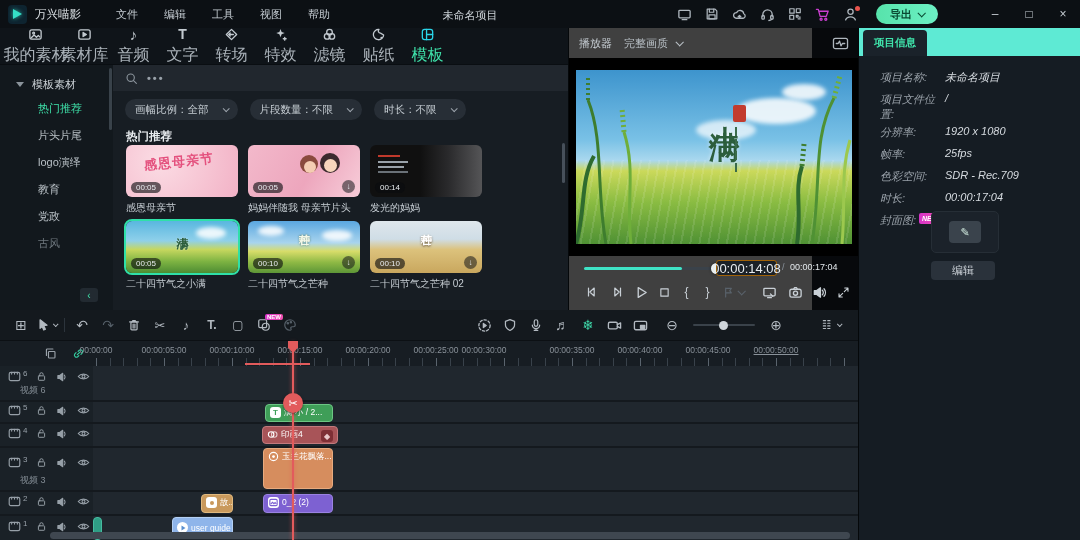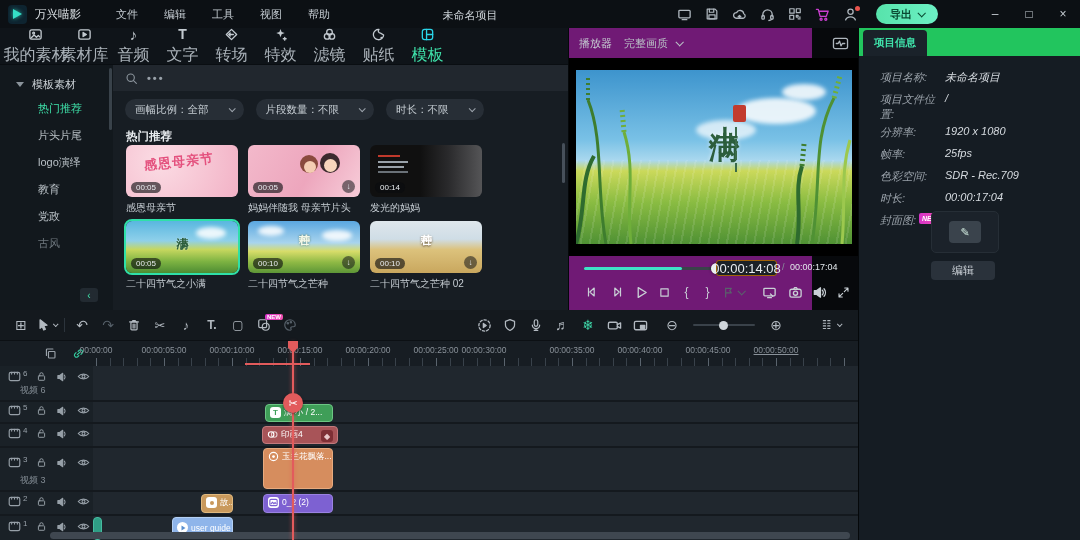--- a/index.html
+++ b/index.html
@@ -40,21 +40,21 @@
   .sb-item{height:27px;display:flex;align-items:center;padding-left:38px;color:#b9c0c6;cursor:pointer;white-space:nowrap;}
   .sb-item.active{color:#3fe3ab;}
   .sb-item.dim{color:#6f787f;}
   .collapse-btn{position:absolute;right:10px;bottom:8px;width:18px;height:14px;border-radius:3px;background:#222a31;color:#3fe3ab;display:flex;align-items:center;justify-content:center;font-size:10px;cursor:pointer;}
   .v-scroll{position:absolute;left:109px;top:40px;width:3px;height:62px;border-radius:2px;background:#39424a;}
   #browser{position:absolute;left:113px;top:37px;width:455px;height:245px;background:#171d23;overflow:hidden;}
   .searchbar{position:absolute;left:0;top:0;width:455px;height:26px;background:#21272e;display:flex;align-items:center;padding:0 12px;gap:9px;color:#8a939b;}
   .search-ph{flex:1;color:#828b93;}
   .more-dots{color:#9aa2aa;letter-spacing:2px;font-weight:bold;}
   .chips{position:absolute;left:12px;top:34px;display:flex;gap:12px;}
-  .chip{height:21px;padding:0 10px;border-radius:12px;background:#272e36;display:flex;align-items:center;gap:20px;color:#c6cdd3;font-size:10.5px;cursor:pointer;}
+  .chip{height:21px;padding:0 10px;border-radius:12px;background:#272e36;display:flex;align-items:center;gap:14px;color:#c6cdd3;font-size:10.5px;cursor:pointer;}
   .chip .chev{width:5px;height:5px;color:#9aa2aa;}
   .section-title{position:absolute;left:13px;top:64px;color:#e8ecef;font-weight:bold;font-size:11.5px;}
   .thumb{position:absolute;width:112px;height:52px;border-radius:6px;overflow:hidden;cursor:pointer;}
   .thumb.selected{outline:2px solid #2fe0a8;outline-offset:0;}
   .t-label{position:absolute;width:120px;color:#c6cdd3;font-size:10px;white-space:nowrap;overflow:hidden;}
   .dur{position:absolute;left:5px;bottom:4px;background:rgba(10,12,14,.62);color:#e8ecef;font-size:8px;padding:1px 5px;border-radius:7px;}
   .dl{position:absolute;right:5px;bottom:4px;width:13px;height:13px;border-radius:50%;background:rgba(20,22,25,.55);color:#e8ecef;font-size:8px;display:flex;align-items:center;justify-content:center;}
   .h-scroll{position:absolute;right:3px;top:78px;width:3px;height:40px;border-radius:2px;background:#47505a;}
   
   .art-pink1{width:100%;height:100%;background:radial-gradient(circle at 30% 30%,#fbdce4,#f6c3d2 60%,#f2b2c6);position:relative;}
@@ -65,21 +65,21 @@
   .art-dark i{position:absolute;left:8px;height:2px;background:#c44;display:block;}
   .art-green{width:100%;height:100%;background:linear-gradient(180deg,#59b7df 0%,#8fd0ea 38%,#c6d75f 55%,#7db342 78%,#4d8c33);position:relative;}
   .art-green .vt{position:absolute;left:50%;top:6px;transform:translateX(-50%);writing-mode:vertical-rl;color:#2c5e3c;font-weight:bold;font-size:12px;text-shadow:0 0 2px rgba(255,255,255,.5);}
   .art-field{width:100%;height:100%;background:linear-gradient(180deg,#5aa7e0 0%,#a8d4ee 42%,#d8dd6a 58%,#8db844 80%,#5d9637);position:relative;}
   .art-field .vt{position:absolute;left:50%;top:4px;transform:translateX(-50%);writing-mode:vertical-rl;color:#f2f6e8;font-weight:bold;font-size:11px;text-shadow:0 0 2px rgba(40,80,30,.6);}
   .art-wheat{width:100%;height:100%;background:linear-gradient(180deg,#dfe7ec 0%,#cfdde6 35%,#dcc27c 55%,#c9a75e 100%);position:relative;}
   .art-wheat .vt{position:absolute;left:50%;top:4px;transform:translateX(-50%);writing-mode:vertical-rl;color:#fff;font-weight:bold;font-size:11px;text-shadow:0 1px 2px rgba(90,60,20,.7);}
   .cloudlet{position:absolute;background:#fff;border-radius:50%;opacity:.85;filter:blur(2px);}
 
   
-  #player{left:568px;top:28px;width:244px;height:282px;background:#701a75;border-left:1px solid #05080a;}
+  #player{left:568px;top:28px;width:244px;height:282px;background:#404040;border-left:1px solid #05080a;}
   .pl-header{position:absolute;left:0;top:0;width:290px;height:30px;display:flex;align-items:center;padding:0 10px;gap:12px;color:#c6cdd3;}
   .pl-quality{display:flex;align-items:center;gap:8px;color:#b9c0c6;cursor:pointer;}
   .pl-wave{margin-left:auto;color:#aeb6bd;cursor:pointer;}
   .pl-stage{position:absolute;left:0;top:30px;width:290px;height:198px;background:#000;}
   .preview{position:absolute;left:7px;top:12px;width:276px;height:174px;overflow:hidden;background:linear-gradient(180deg,#3d94cd 0%,#79c1e6 40%,#aad8ee 52%,#cbd95b 58%,#8abc42 76%,#4f9134 100%);}
   .preview .texture{position:absolute;left:0;top:52%;width:100%;height:48%;background:repeating-linear-gradient(100deg,rgba(255,255,255,.10) 0 2px,rgba(0,0,0,0) 2px 9px);}
   .pv-title{position:absolute;left:46%;top:18%;writing-mode:vertical-rl;color:#2c5e3c;font-weight:bold;font-size:30px;letter-spacing:6px;text-shadow:0 0 4px rgba(255,255,255,.55);}
   .pv-seal{position:absolute;left:57%;top:20%;width:13px;height:17px;background:#c23b2e;border-radius:2px;}
   .pv-minitext{position:absolute;left:57.5%;top:33%;display:flex;flex-direction:column;gap:3px;}
   .pv-minitext i{width:2px;height:9px;background:#3a6b4a;display:block;margin:0 auto;}
@@ -89,21 +89,21 @@
   .prog-thumb{position:absolute;top:-4px;right:-5px;width:11px;height:11px;border-radius:50%;background:#eef4f2;box-shadow:0 0 3px rgba(0,0,0,.6);}
   .time-box{position:absolute;left:147px;top:0;width:61px;height:16px;background:#1b2127;border:1px solid #a16207;border-radius:3px;color:#e8ecef;font-size:13px;display:flex;align-items:center;justify-content:center;}
   .time-sep{position:absolute;left:213px;top:2px;color:#8a939b;font-size:9px;}
   .time-total{position:absolute;left:221px;top:2px;color:#e3e8ec;font-size:9px;}
   .pl-controls{position:absolute;left:0;top:252px;width:290px;height:24px;display:flex;align-items:center;color:#c9d0d6;}
   .pc{display:flex;align-items:center;justify-content:center;cursor:pointer;}
   .pc.dim{color:#59626b;}
   .braces{font-size:12px;color:#c9d0d6;}
 
   
-  #rightpanel{left:858px;top:28px;width:222px;height:512px;background:#22c55e;border-left:1px solid #05080a;}
+  #rightpanel{left:858px;top:28px;width:222px;height:512px;background:#5eead4;border-left:1px solid #05080a;}
   .rp-tab{position:absolute;left:4px;top:2px;width:64px;height:26px;background:#1a222a;border-radius:4px 4px 0 0;color:#3fe3ab;font-weight:bold;display:flex;align-items:center;justify-content:center;font-size:10.5px;cursor:pointer;}
   .rp-body{position:absolute;left:0;top:28px;width:222px;height:484px;background:#151c23;}
   .rp-row{position:absolute;left:21px;display:flex;width:204px;font-style:italic;}
   .rp-label{width:63px;color:#9aa2aa;line-height:1.35;}
   .rp-value{color:#d6dbe0;margin-left:2px;}
   .new-badge{display:inline-block;background:linear-gradient(90deg,#d633c8,#f04fae);color:#fff;font-size:7px;font-weight:bold;border-radius:2px;padding:1px 3px;vertical-align:top;margin-left:3px;}
   .cover-box{position:absolute;left:72px;top:183px;width:68px;height:42px;background:#1b222a;border:1px solid #262e36;border-radius:5px;display:flex;align-items:center;justify-content:center;cursor:pointer;}
   .cover-edit{width:32px;height:22px;border-radius:4px;background:#3a434c;color:#cfe8dd;display:flex;align-items:center;justify-content:center;font-size:11px;}
   .edit-btn{position:absolute;left:72px;top:233px;width:64px;height:19px;background:#2a323b;border-radius:4px;color:#ccd2d8;display:flex;align-items:center;justify-content:center;cursor:pointer;}
 

